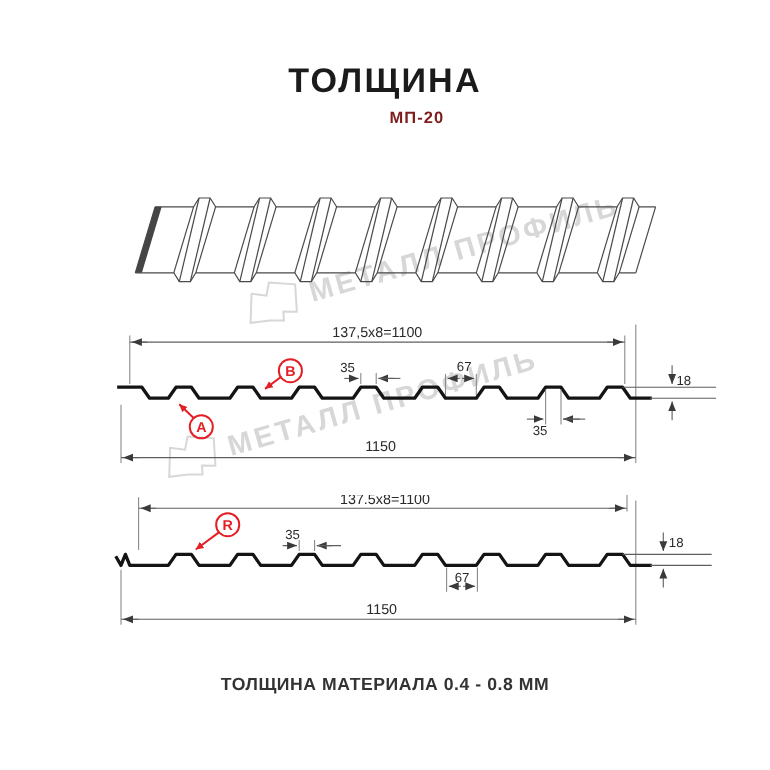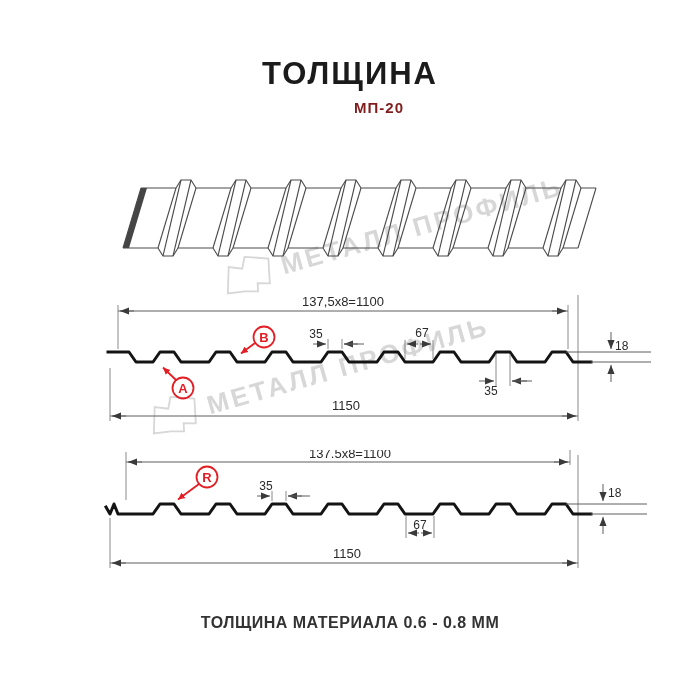--- a/index.html
+++ b/index.html
@@ -218,15 +218,15 @@
     <line class="thin" x1="562" y1="113" x2="576" y2="113" marker-end="url(#p2-ar)"></line>
     <text class="dimtxt-big" x="347" y="108" text-anchor="middle">1150</text>
 
     <g>
       <circle class="red" cx="207" cy="27" r="10.5"></circle>
       <line class="red" stroke-width="1.2" x1="199" y1="34" x2="178" y2="49.5" marker-end="url(#p2-arr)"></line>
       <text class="redtxt" x="207" y="31.5" text-anchor="middle">R</text>
     </g>
   </svg>
 
-  <div class="caption">ТОЛЩИНА МАТЕРИАЛА 0.6 - 0.8 ММ</div>
+  <div class="caption">ТОЛЩИНА МАТЕРИАЛА 0.4 - 0.8 ММ</div>
 
 </div>
 
 </body></html>

